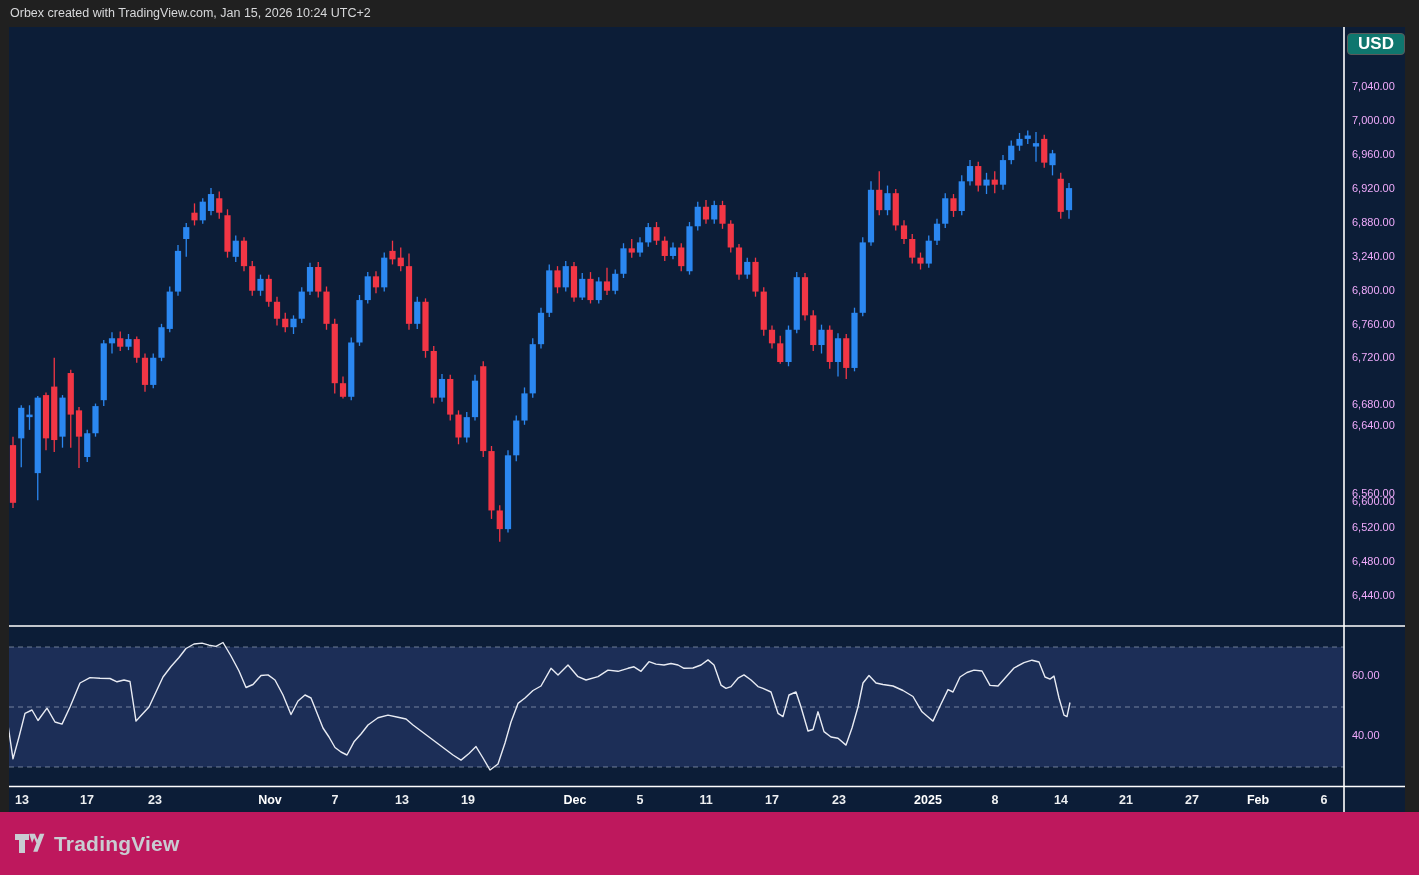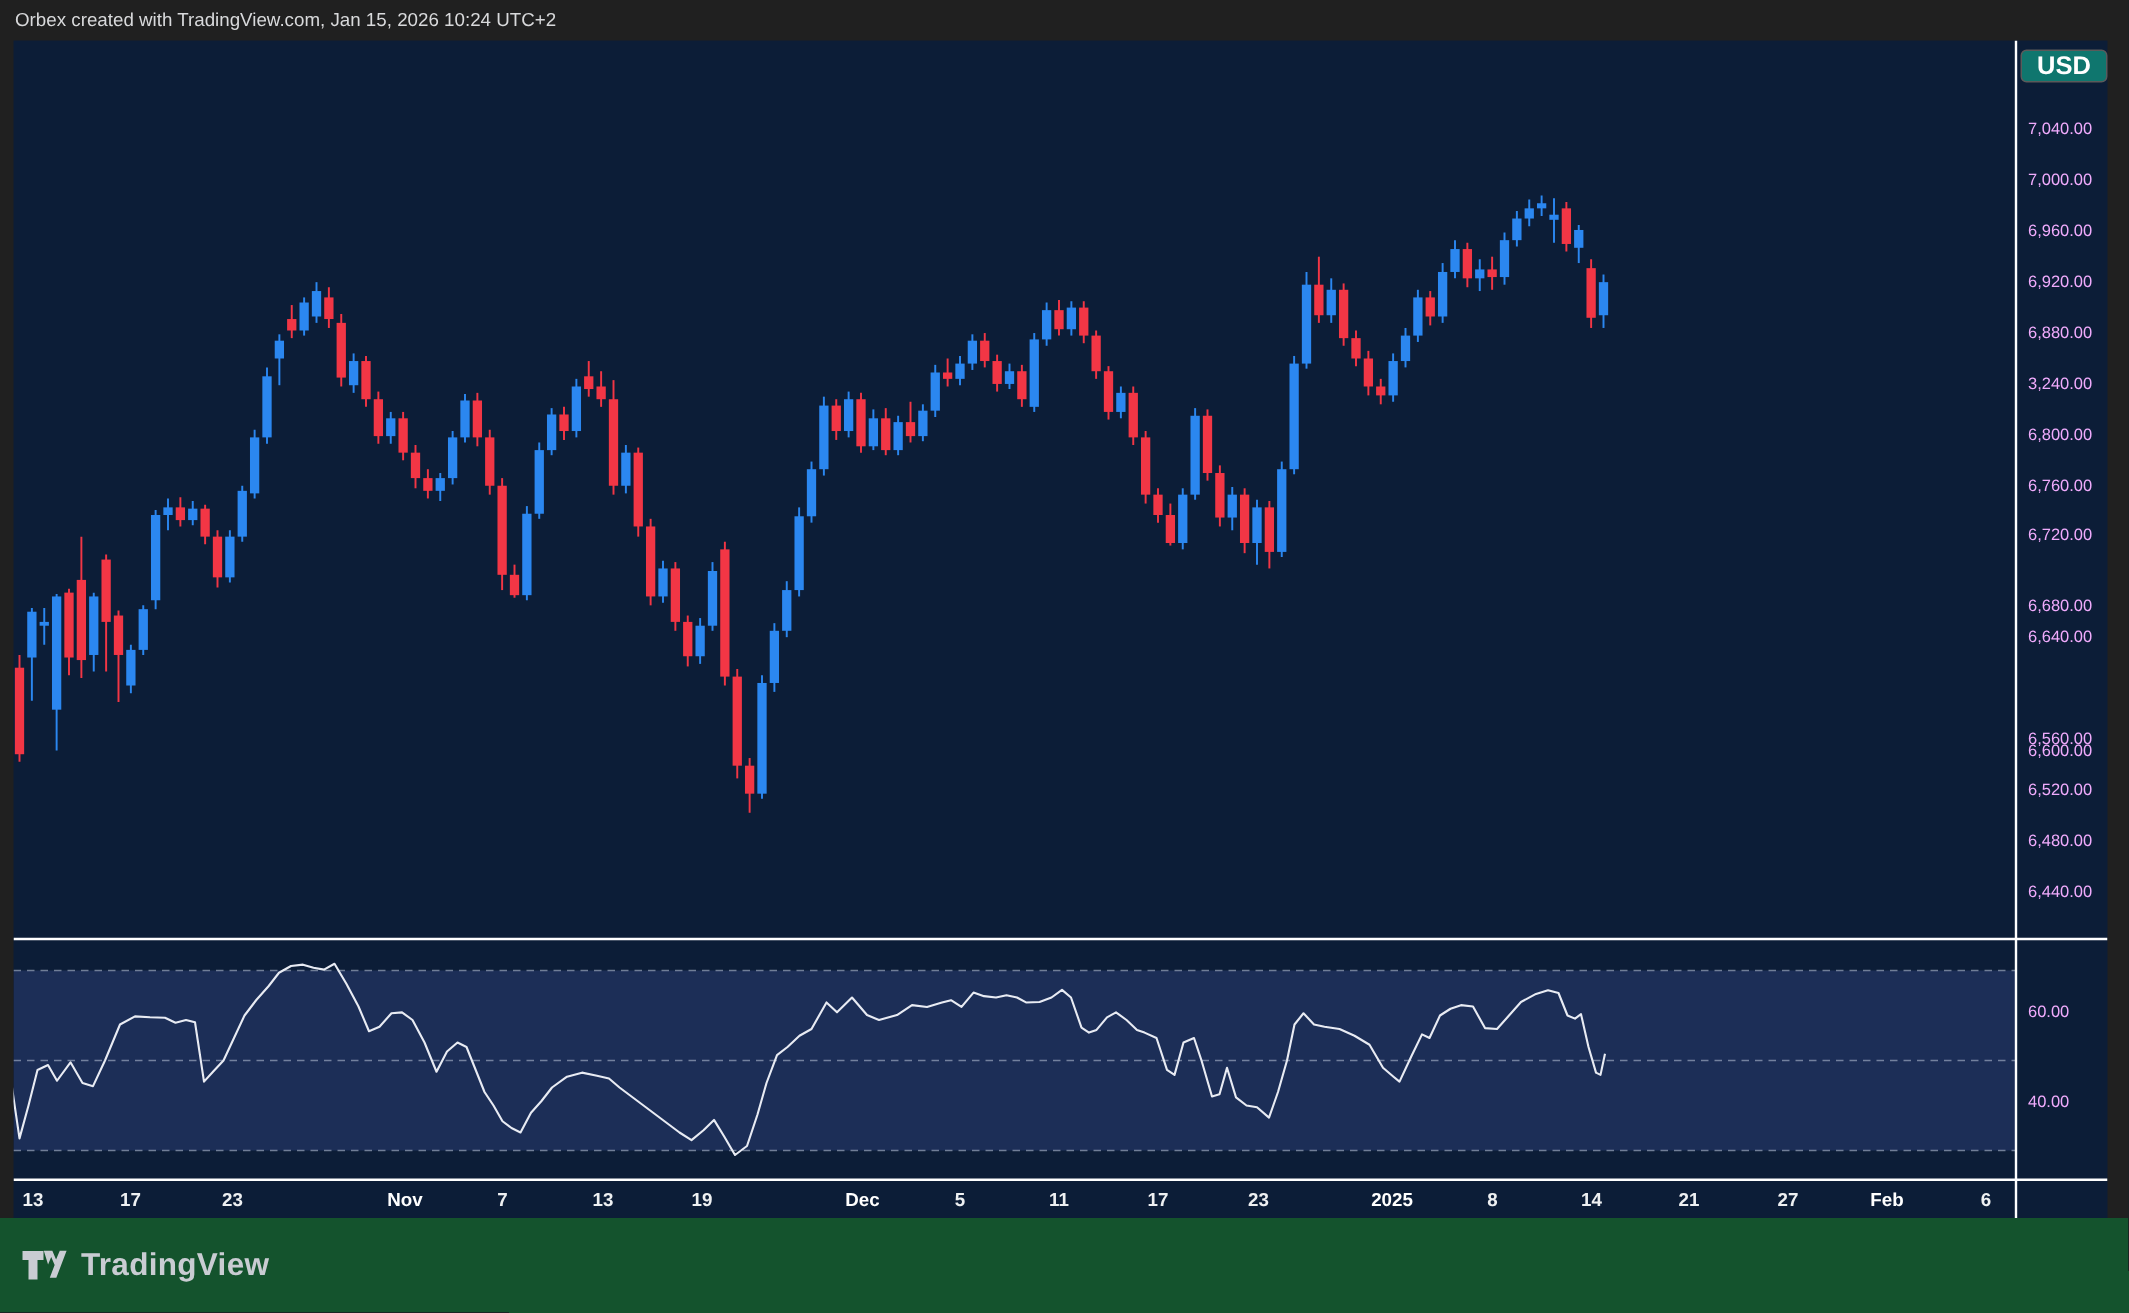--- a/index.html
+++ b/index.html
@@ -11,21 +11,21 @@
   .chart-bg{position:absolute;left:9px;top:27px;width:1396px;height:785px;background:#0c1d37;}
   #chart-svg{position:absolute;left:9px;top:27px;width:1396px;height:785px;display:block;}
   .axis-labels span{position:absolute;left:1352px;font-size:11px;font-weight:400;
         color:#f0abfc;white-space:nowrap;}
   .time-axis span{position:absolute;top:793px;transform:translateX(-50%);font-size:12.5px;
         font-weight:700;color:#eef0f2;white-space:nowrap;}
   .time-axis span.em{color:#ffffff;}
   .usd-badge{position:absolute;left:1347px;top:33px;width:58px;height:22px;background:#0f766e;
         border:1px solid #5a5a5a;border-radius:4px;color:#ffffff;font-size:17px;font-weight:700;
         display:flex;align-items:center;justify-content:center;box-sizing:border-box;}
-  .bottombar{position:absolute;left:0;top:812px;width:100%;height:63px;background:#14532d;}
+  .bottombar{position:absolute;left:0;top:812px;width:100%;height:63px;background:#be185d;}
   .logo{position:absolute;left:14px;top:18px;display:flex;align-items:center;gap:8px;color:#c9ccd2;}
   .logo .logo-text{font-size:21px;font-weight:700;letter-spacing:0.2px;}
 </style>
 </head>
 <body>
 
 <div class="page">
 
   <div class="topbar">
     <span class="title">Orbex created with TradingView.com, Jan 15, 2026 10:24 UTC+2</span>

